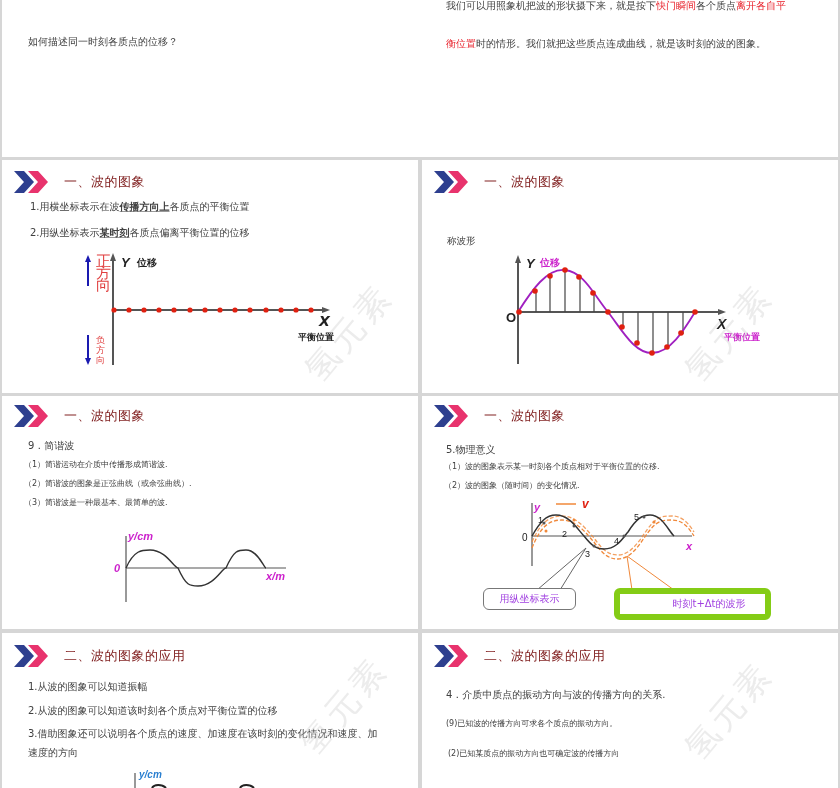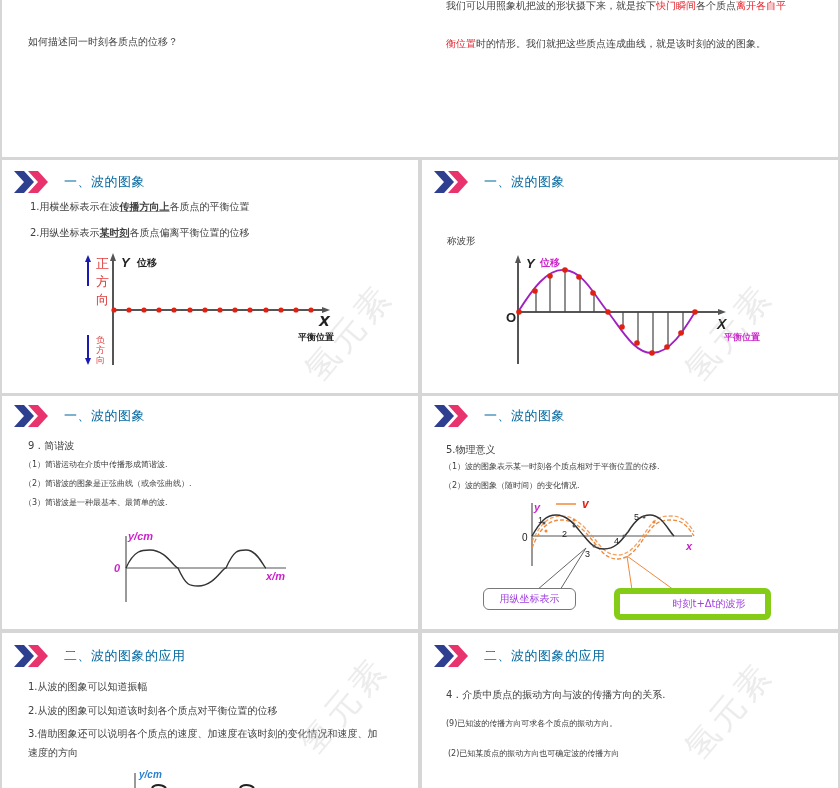--- a/index.html
+++ b/index.html
@@ -9,21 +9,21 @@
   .s2 { left:422px; top:0; width:416px; height:157px; }
   .s3 { left:2px; top:160px; width:416px; height:233px; }
   .s4 { left:422px; top:160px; width:416px; height:233px; }
   .s5 { left:2px; top:396px; width:416px; height:233px; }
   .s6 { left:422px; top:396px; width:416px; height:233px; }
   .s7 { left:2px; top:633px; width:416px; height:155px; }
   .s8 { left:422px; top:633px; width:416px; height:155px; }
   .t { position:absolute; white-space:nowrap; color:#404040; }
   .hdr { position:absolute; left:12px; top:10px; height:24px; display:flex; align-items:center; }
   .chev { width:38px; height:22px; }
-  .hdr-title { font-size:13px; color:#0369a1; margin-left:12px; letter-spacing:0.5px; }
+  .hdr-title { font-size:13px; color:#7f1d1d; margin-left:12px; letter-spacing:0.5px; }
   .red { color:#e8202a; }
   .u { text-decoration:underline; text-decoration-color:#999;font-weight:bold; }
   .wm { position:absolute; font-size:34px; color:rgba(200,200,200,0.35); transform:rotate(-50deg); white-space:nowrap; letter-spacing:4px; }
   svg text { font-family:"Liberation Sans","DejaVu Sans",sans-serif; }
   .box { position:absolute; border-radius:6px; font-size:10px; color:#a040e0; display:flex; align-items:center; justify-content:center; background:#fff; }
 </style>
 </head>
 <body>
 
 <div class="slide s1">
@@ -80,21 +80,21 @@
 
     <line x1="86" y1="126" x2="86" y2="100" stroke="#1a1ab0" stroke-width="2"></line>
     <polygon points="86,95 83,102 89,102" fill="#1a1ab0"></polygon>
     <line x1="86" y1="175" x2="86" y2="200" stroke="#1a1ab0" stroke-width="2"></line>
     <polygon points="86,205 83,198 89,198" fill="#1a1ab0"></polygon>
     <text x="119" y="107" font-size="13" font-weight="bold" font-style="italic" fill="#222">Y</text>
   </svg>
   <div class="t" style="left:135px;top:96px;font-size:10px;font-weight:bold;color:#222;">位移</div>
   <div class="t" style="left:317px;top:153px;font-size:14px;font-weight:bold;font-style:italic;color:#222;">X</div>
   <div class="t" style="left:296px;top:171px;font-size:9px;font-weight:bold;color:#222;">平衡位置</div>
-  <div class="t" style="left:94px;top:95px;font-size:13px;color:#e04040;width:10px;white-space:normal;line-height:18px;">正方向</div>
+  <div class="t" style="left:94px;top:95px;font-size:15px;color:#e04040;width:10px;white-space:normal;line-height:12px;">正方向</div>
   <div class="t" style="left:94px;top:175px;font-size:9px;color:#e04040;width:10px;white-space:normal;line-height:10px;">负方向</div>
   <div class="wm" style="left:290px;top:150px;">氢元素</div>
 </div>
 
 <div class="slide s4">
   <div class="hdr">
     <svg class="chev" viewBox="0 0 38 22">
       <polygon points="0,0 10,0 20,11 10,22 0,22 10,11" fill="#2e3f8f"></polygon>
       <polygon points="14,0 24,0 34,11 24,22 14,22 24,11" fill="#e8336d"></polygon>
     </svg>

